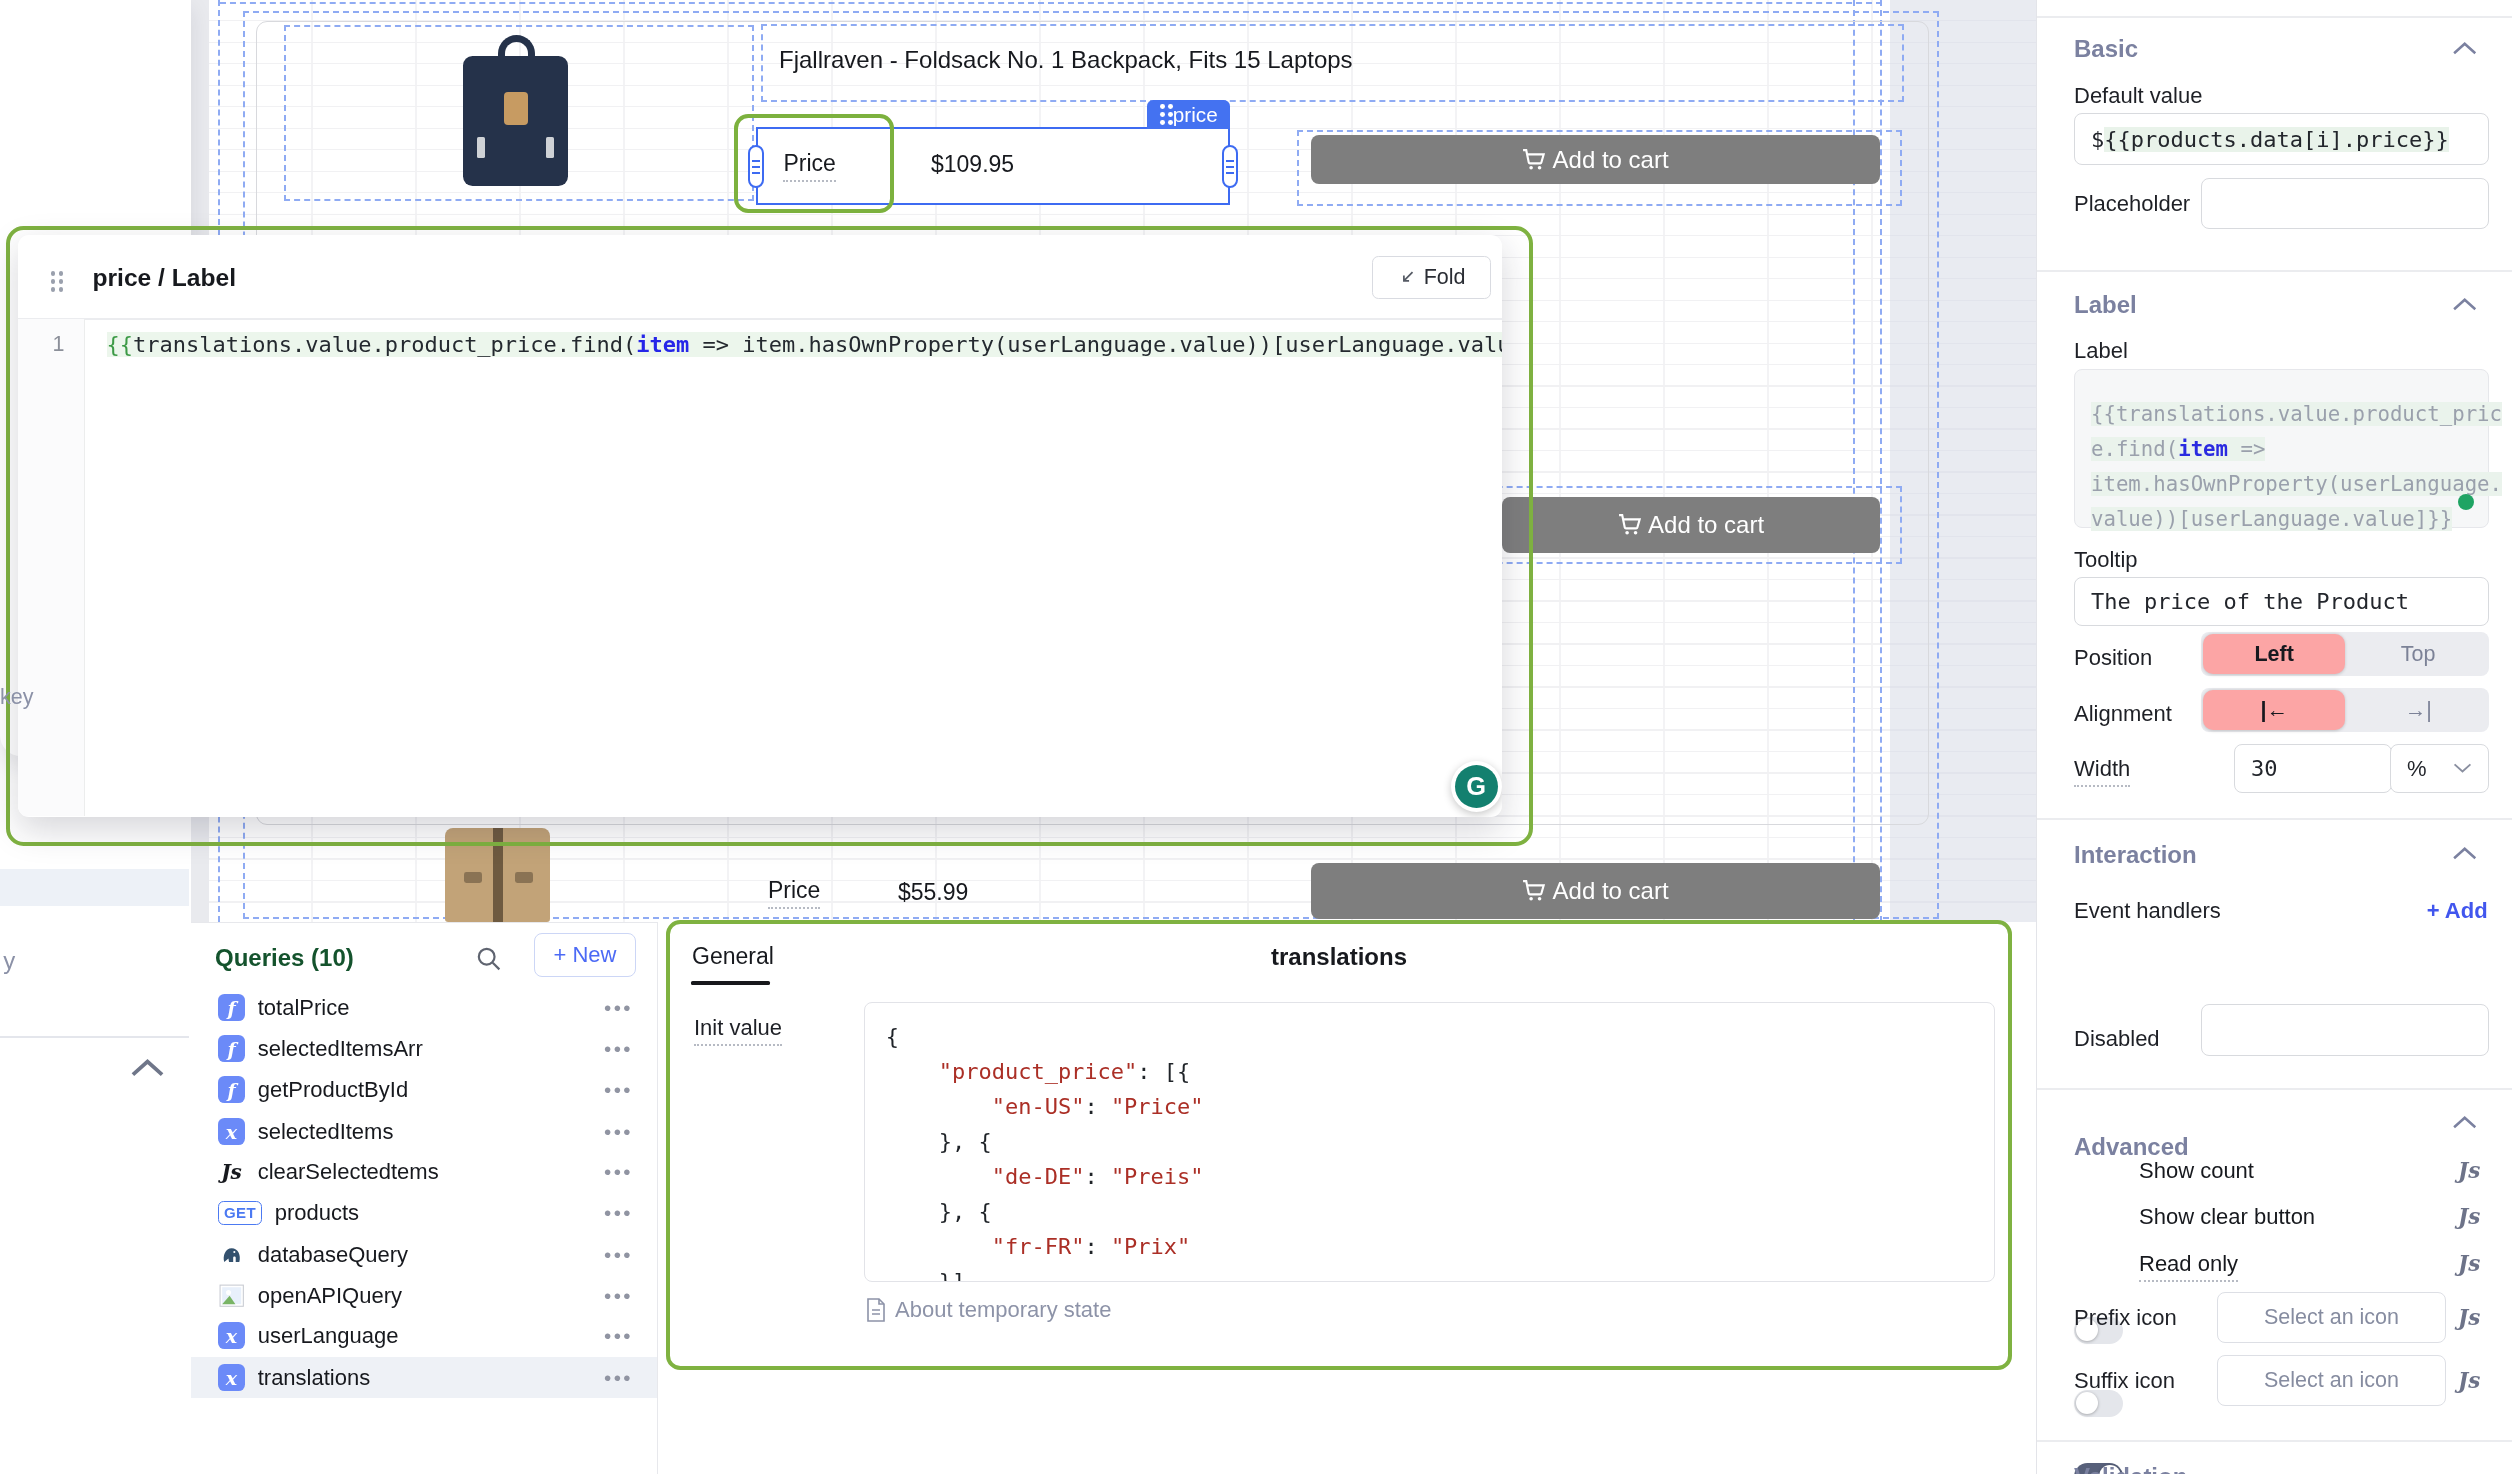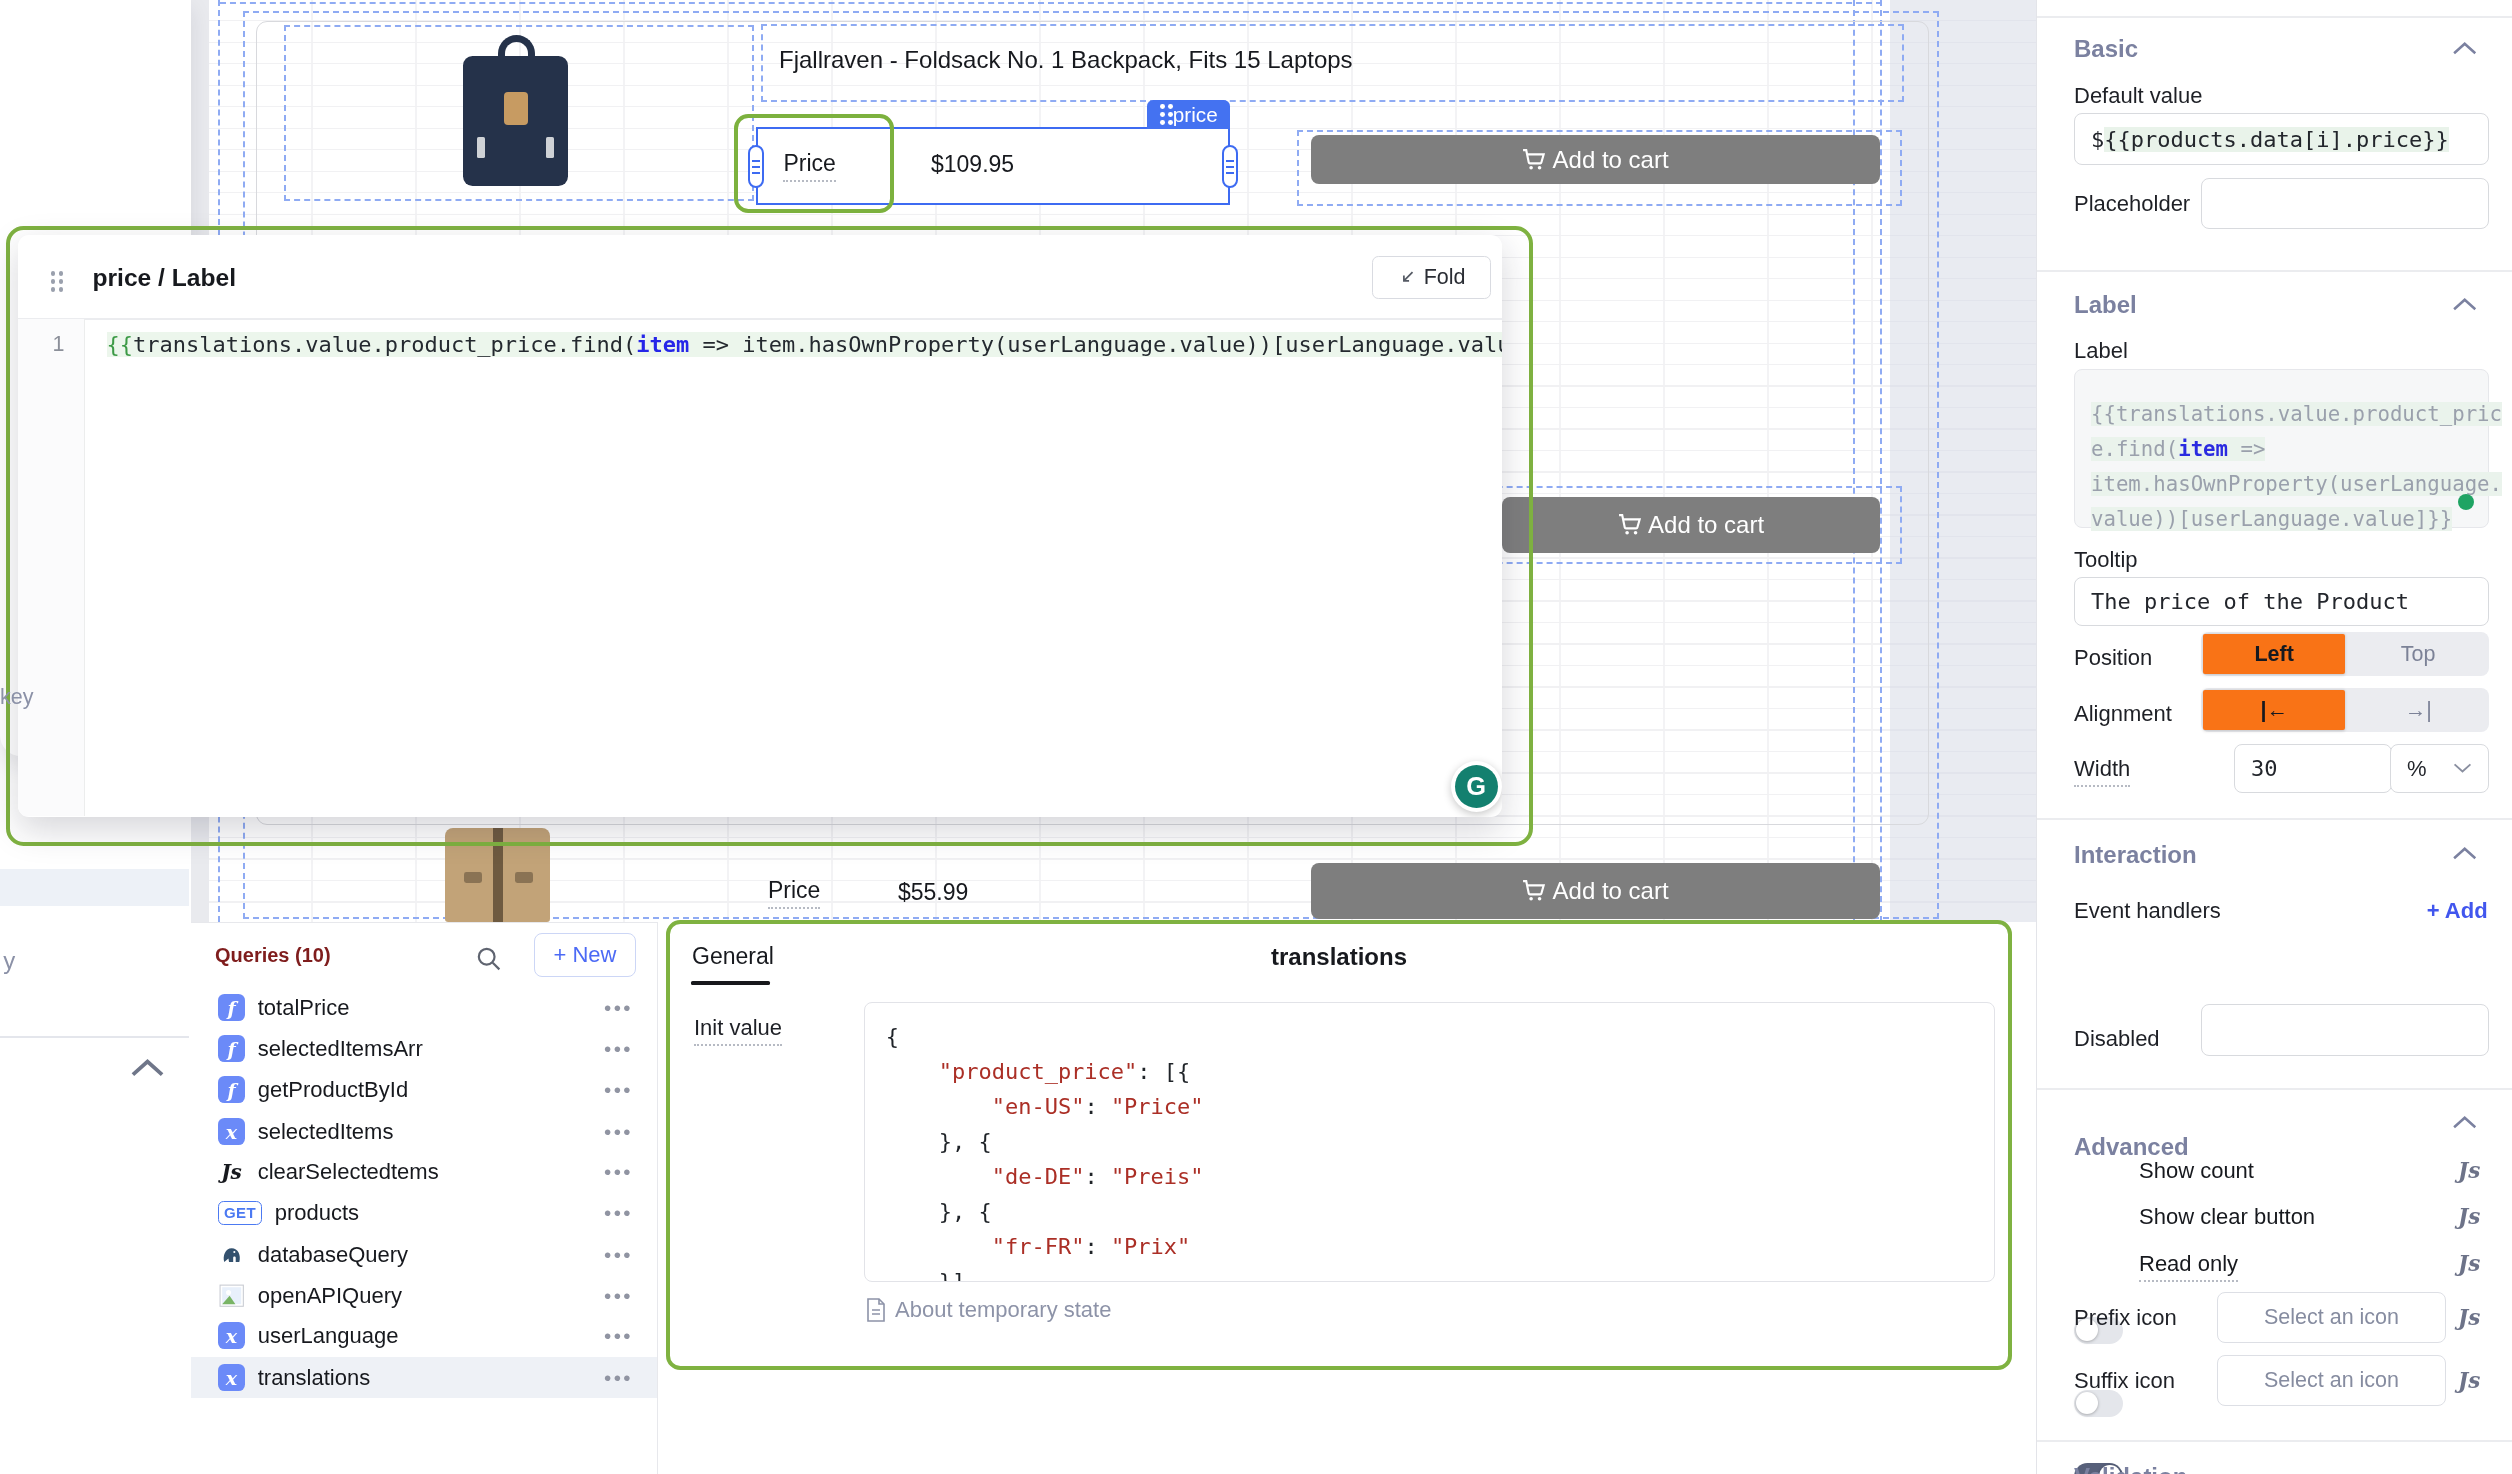--- a/index.html
+++ b/index.html
@@ -54,21 +54,21 @@
   .tok-brace { color:#3c9a46; }
   .tok-plain { color:#24292f; }
   .tok-kw { color:#2626e8; font-weight:bold; }
   .gram-badge { width:51px; height:51px; border-radius:50%; background:#fff; box-shadow:0 2.4px 8px rgba(0,0,0,.22);
     display:flex; align-items:center; justify-content:center; }
   .gram-inner { width:43px; height:43px; border-radius:50%; background:#13806f; color:#fff; font-size:25.4px; font-weight:bold;
     display:flex; align-items:center; justify-content:center; }
 
   
   .queries-panel { background:#fff; border-top:1.6px solid #e7e8ec; border-right:1.6px solid #e7e8ec; }
-  .q-header { font-size:20px; font-weight:bold; color:#7f1d1d; }
+  .q-header { font-size:24px; font-weight:bold; color:#14532d; }
   .new-btn { border:1.6px solid #ccd6f6; border-radius:8px; color:#4c6af5; font-size:22px; background:#fff;
     display:flex; align-items:center; justify-content:center; }
   .q-row { position:absolute; left:0; width:100%; height:41px; display:flex; align-items:center; padding:0 24px 0 27px; }
   .q-row.sel { background:#eef1f6; }
   .q-label { font-size:22px; color:#17191e; margin-left:12.7px; flex:1; }
   .q-dots { color:#9094a2; font-size:20.7px; letter-spacing:2.4px; }
   .qi { width:27px; height:27px; display:flex; align-items:center; justify-content:center; flex:none; }
   .qi-blue { background:#6b8af8; border-radius:6.4px; color:#fff; font-family:"DejaVu Serif", serif; font-style:italic; font-weight:bold; font-size:19px; }
   .qi-js { color:#17191e; font-family:"DejaVu Serif", serif; font-style:italic; font-weight:bold; font-size:20px; }
   .qi-get { width:44px; height:24px; border:1.6px solid #4c7af2; border-radius:5.6px; color:#4b79f2; font-size:15px; font-weight:bold; letter-spacing:0.4px; }
@@ -92,21 +92,21 @@
   .inp { border:1.6px solid #d8dade; border-radius:8px; background:#fff; display:flex; align-items:center; padding:0 16px; }
   .inp.mono-inp { font-family:"DejaVu Sans Mono", monospace; font-size:22px; color:#23262c; }
   .hl-green { background:#e9f3ea; }
   .label-codebox { background:#f6f7f8; border:1.6px solid #e6e7eb; border-radius:8px; padding:27px 16px; position:relative; }
   .lc-line { font-family:"DejaVu Sans Mono", monospace; font-size:20.7px; line-height:35px; color:#9aa0ac; white-space:pre; }
   .lc-line .hl { background:#eaf3ec; }
   .lc-kw { color:#2a2ae0; font-weight:bold; }
   .status-dot { width:16px; height:16px; border-radius:50%; background:#1fa463; }
   .seg { background:#ebecf0; border-radius:8px; display:flex; }
   .seg > div { flex:1; display:flex; align-items:center; justify-content:center; font-size:21.5px; }
-  .seg .on { background:#f97316; border-radius:2px; margin:2.4px; box-shadow:0 0.8px 3.2px rgba(0,0,0,.18); color:#17191f; font-weight:bold; }
+  .seg .on { background:#fca5a5; border-radius:10px; margin:2.4px; box-shadow:0 0.8px 3.2px rgba(0,0,0,.18); color:#17191f; font-weight:bold; }
   .seg .off { color:#7c8297; }
   .dash-inp { border:1.6px dashed #d6d8df; border-radius:8px; color:#a7abb8; font-size:22px; display:flex; align-items:center; padding:0 19px; }
   .add-link { color:#4156ee; font-size:22px; font-weight:bold; }
   .toggle { width:49px; height:27px; border-radius:13.5px; background:#e4e6eb; position:relative; flex:none; }
   .toggle .knob { position:absolute; left:2.4px; top:2.4px; width:22px; height:22px; border-radius:50%; background:#fff; box-shadow:0 0.8px 3.2px rgba(0,0,0,.3); }
   .toggle.on { background:#57607a; }
   .toggle.on .knob { left:auto; right:2.4px; }
   .js-badge { font-family:"DejaVu Serif", serif; font-style:italic; font-weight:bold; font-size:21.5px; color:#6d7389; }
   .sel-icon-btn { border:1.6px solid #dddfe5; border-radius:8px; background:#fff; color:#868ca0; font-size:21.5px;
     display:flex; align-items:center; justify-content:center; }

